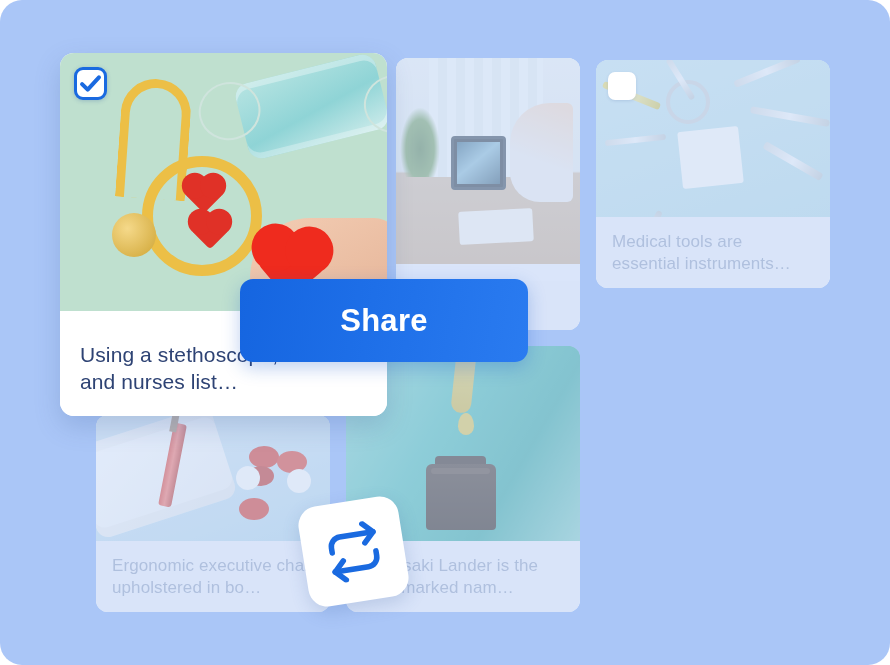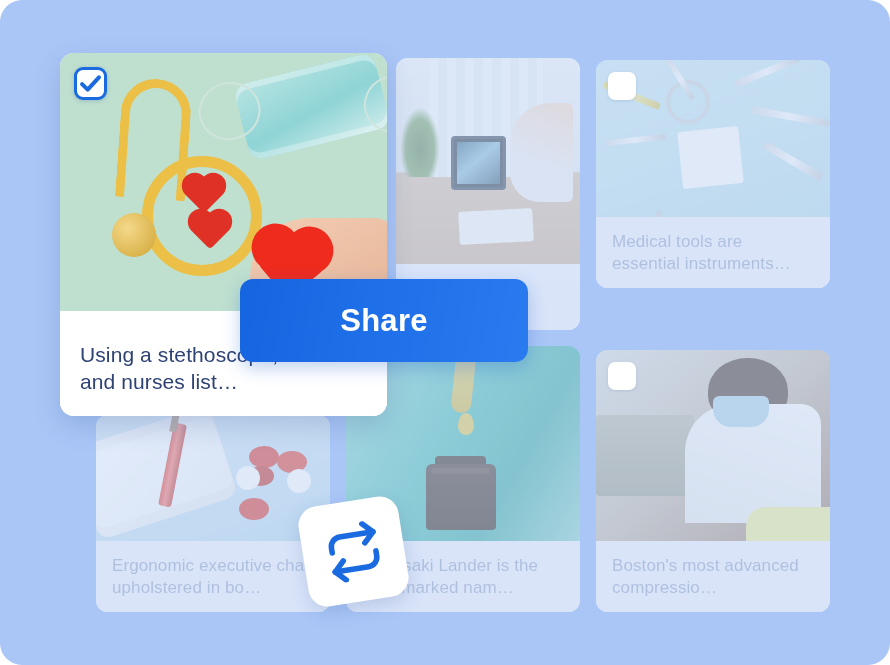--- a/index.html
+++ b/index.html
@@ -333,36 +333,20 @@
         <div class="pipette"></div>
           <div class="drop"></div>
         <div class="neck"></div>
           <div class="bottle"></div>
       </div>
     </div>
     <div class="caption">Nagasaki Lander is the trademarked nam…</div>
     <div class="veil"></div>
   </div>
 
-  <div class="card" id="card-dentist" style="left:596px; top:350px; width:234px; height:262px;">
-    <div class="photo" style="height:192px;">
-      <div class="ph ph-dentist">
-        <div class="monitor"></div>
-          <div class="head"></div>
-        <div class="body"></div>
-          <div class="mask2"></div>
-          <div class="bib"></div>
-      </div>
-    </div>
-    <div class="caption">Boston's most advanced compressio…</div>
-    <div class="veil"></div>
-    <div class="checkbox checkbox-sm">
-      
-    </div>
-  </div>
 
   <div class="card" id="card-featured">
     <div class="photo">
       <div class="ph ph-stetho">
         <div class="mask"></div>
         <div class="tube"></div>
         <div class="ring"></div>
         <div class="bell"></div>
         <div class="heart1"></div>
         <div class="heart2"></div>

